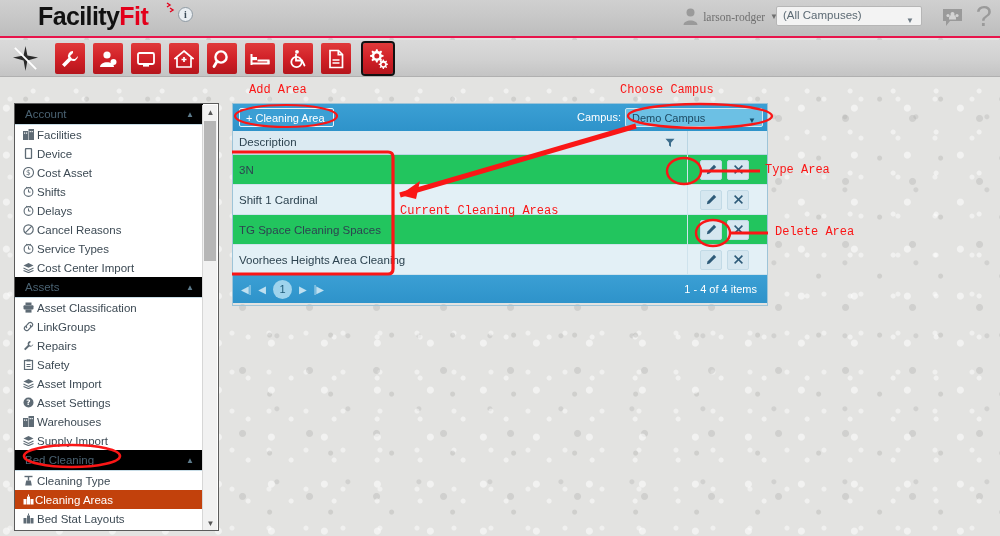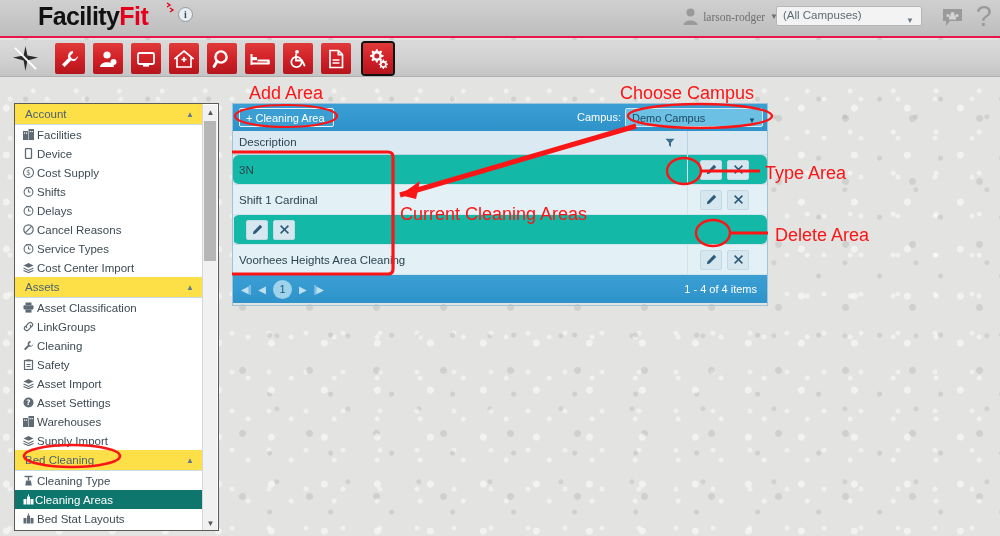--- a/index.html
+++ b/index.html
@@ -68,32 +68,32 @@
   .tb-btn svg { display: block; }
 
   
   #sidebar {
     position: absolute; left: 14px; top: 103px; width: 205px; height: 428px;
     background: #fff; border: 1px solid #5b5b5b;
     overflow: hidden;
   }
   #sidebar-scrollarea { position: absolute; left: 0; top: 0; width: 188px; height: 100%; overflow: hidden; }
   .grp-header {
-    background: #fde047; color: #4a6272; font-size: 11.5px;
+    background: #000000; color: #4a6272; font-size: 11.5px;
     padding: 4px 0 4px 10px; position: relative; height: 21px;
     border-bottom: 1px solid #c7dce6;
   }
   .grp-header .chev { position: absolute; right: 9px; top: 6px; font-size: 8px; color: #5d7b8c; }
   .nav-item {
     font-size: 11.5px; color: #3d4a54; padding: 2.5px 6px 2.5px 22px;
     position: relative; height: 19px; line-height: 14px; white-space: nowrap;
   }
   .nav-item .ic { position: absolute; left: 7px; top: 3px; width: 12px; height: 12px;
                   display: flex; align-items: center; justify-content: center; }
-  .nav-item.active { background: #0f766e; color: #fff; padding-left: 20px; }
+  .nav-item.active { background: #c2410c; color: #fff; padding-left: 20px; }
   .nav-item.active .ic { filter: invert(1) brightness(2); }
   #sb-track {
     position: absolute; right: 1px; top: 1px; width: 15px; height: 426px;
     background: #f1f1f1; border-left: 1px solid #d6d6d6;
   }
   #sb-thumb { position: absolute; left: 1px; top: 16px; width: 12px; height: 140px; background: #b6b6b6; }
   .sb-arrow { position: absolute; left: 0; width: 15px; height: 15px; color: #555; font-size: 8px;
               text-align: center; line-height: 15px; }
 
   
@@ -119,39 +119,39 @@
   #campus-dd .caret { position: absolute; right: 6px; top: 5px; font-size: 8px; color: #15506e; }
   #grid-head {
     height: 24px; background: #dbeaf2; position: relative;
     border-bottom: 1px solid #b9d5e3; display: flex;
   }
   #col-desc { flex: 1; font-size: 11.5px; color: #2d4350; padding: 5px 0 0 6px; position: relative; }
   #filter-icon { position: absolute; right: 12px; top: 7px; }
   #col-actions { width: 80px; border-left: 1px solid #b9d5e3; }
   .grid-row { height: 30px; display: flex; align-items: center; position: relative;
               border-bottom: 1px solid #cfe3ed; }
-  .grid-row.odd { background: #14b8a6; border-radius: 6px; }
+  .grid-row.odd { background: #22c55e; }
   .grid-row.even { background: #e3f0f6; }
   .cell-desc { flex: 1; font-size: 11.5px; color: #2d4350; padding-left: 6px; }
   .cell-actions { width: 80px; height: 100%; border-left: 1px solid #cfe3ed;
                   display: flex; align-items: center; gap: 5px; padding-left: 12px; }
   .act-btn { width: 22px; height: 20px; background: #d6e7f0; border: 1px solid #c2dae6;
              border-radius: 2px; display: flex; align-items: center; justify-content: center; }
   #pager {
     height: 28px; background: linear-gradient(to bottom, #3b9fd4 0%, #2e93ca 100%);
     position: relative; display: flex; align-items: center; padding-left: 8px; gap: 7px;
   }
   .pg-arrow { color: #bfe0f0; font-size: 10px; }
   #pg-num { width: 19px; height: 19px; border-radius: 50%; background: #9fd3ec;
             color: #1f5a77; font-size: 11px; text-align: center; line-height: 19px; }
   #pg-info { position: absolute; right: 10px; color: #fff; font-size: 11px; }
 
   
-  .anno-text { position: absolute; color: #fa1616; font-size: 18px;
-               font-family: Liberation Sans, sans-serif; white-space: nowrap; }
+  .anno-text { position: absolute; color: #fa1616; font-size: 12px;
+               font-family: Liberation Mono, monospace; white-space: nowrap; }
   #anno-svg { position: absolute; left: 0; top: 0; width: 1000px; height: 536px;
               pointer-events: none; }
 </style>
 </head>
 <body>
 
 <div id="header">
   <div id="logo">
     <span class="logo-a">Facility</span><span class="logo-b">Fit</span>
   </div>
@@ -281,21 +281,21 @@
         </span>
       <span>Device</span>
     </div>
     <div class="nav-item">
       <span class="ic">
           <svg width="11" height="11" viewBox="0 0 11 11">
             <circle cx="5.5" cy="5.5" r="5" fill="none" stroke="#5e6b75" stroke-width="1.1"></circle>
             <text x="5.5" y="8.4" font-size="7.5" fill="#5e6b75" text-anchor="middle" font-family="DejaVu Sans">$</text>
           </svg>
         </span>
-      <span>Cost Supply</span>
+      <span>Cost Asset</span>
     </div>
     <div class="nav-item">
       <span class="ic">
           <svg width="11" height="11" viewBox="0 0 11 11">
             <circle cx="5.5" cy="6" r="4.4" fill="none" stroke="#5e6b75" stroke-width="1.1"></circle>
             <path d="M5.5 3.4 v2.7 h2" stroke="#5e6b75" stroke-width="1" fill="none"></path>
             <path d="M3 1 l1.3 1 M8 1 l-1.3 1" stroke="#5e6b75" stroke-width="1"></path>
           </svg>
         </span>
       <span>Shifts</span>
@@ -362,21 +362,21 @@
           </svg>
         </span>
       <span>LinkGroups</span>
     </div>
     <div class="nav-item">
       <span class="ic">
           <svg width="11" height="11" viewBox="0 0 11 11">
             <path d="M7.5 1 a2.8 2.8 0 0 0 -2.6 4 L1 8.9 L2.4 10.3 L6.3 6.4 A2.8 2.8 0 0 0 10.3 4 L8.6 5.7 L7 5.6 L5.9 4 L7.6 2.3 Z" fill="#5e6b75"></path>
           </svg>
         </span>
-      <span>Cleaning</span>
+      <span>Repairs</span>
     </div>
     <div class="nav-item">
       <span class="ic">
           <svg width="11" height="11" viewBox="0 0 11 11">
             <rect x="1.5" y="1.5" width="8" height="9" fill="none" stroke="#5e6b75" stroke-width="1.2"></rect>
             <rect x="3.6" y="0.4" width="3.8" height="2" fill="#5e6b75"></rect>
             <path d="M3.5 5.5 h4 M3.5 7.5 h4" stroke="#5e6b75" stroke-width="1"></path>
           </svg>
         </span>
       <span>Safety</span>
@@ -520,20 +520,21 @@
           </svg>
         </div>
       <div class="act-btn">
           <svg width="11" height="11" viewBox="0 0 11 11">
             <path d="M1.6 1.6 L9.4 9.4 M9.4 1.6 L1.6 9.4" stroke="#2d5a78" stroke-width="1.5"></path>
           </svg>
         </div>
     </div>
   </div>
   <div class="grid-row odd">
+    <div class="cell-desc">TG Space Cleaning Spaces</div>
     <div class="cell-actions">
       <div class="act-btn">
           <svg width="11" height="11" viewBox="0 0 11 11">
             <path d="M8 0.8 L10.2 3 L3.6 9.6 L0.9 10.2 L1.5 7.5 Z" fill="#2d5a78"></path>
           </svg>
         </div>
       <div class="act-btn">
           <svg width="11" height="11" viewBox="0 0 11 11">
             <path d="M1.6 1.6 L9.4 9.4 M9.4 1.6 L1.6 9.4" stroke="#2d5a78" stroke-width="1.5"></path>
           </svg>

